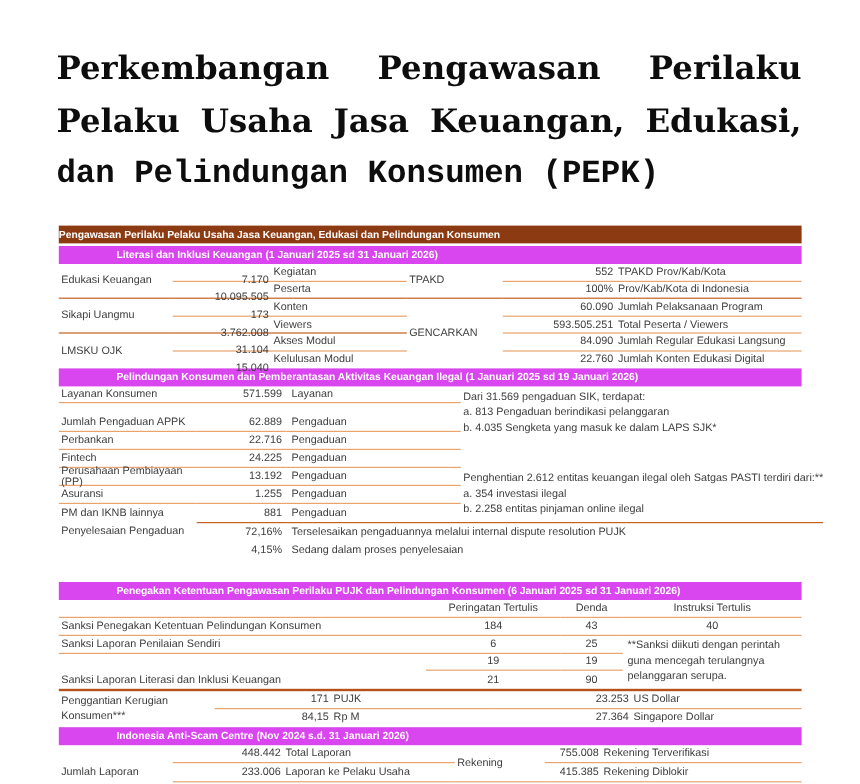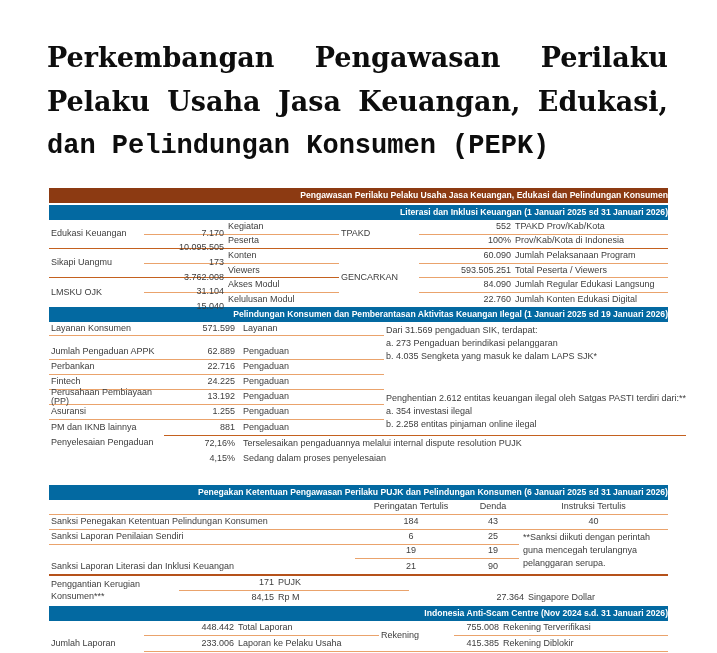--- a/index.html
+++ b/index.html
@@ -5,23 +5,23 @@
   html,body{margin:0;padding:0;background:#ffffff;}
   body{font-family:"Liberation Sans",sans-serif;color:#3d3d3d;}
   .page{position:relative;width:717px;height:653px;background:#fff;overflow:hidden;}
 
   .title{margin:36px 49px 0 47px;font-family:"DejaVu Serif",serif;font-weight:700;
          font-size:27px;line-height:44px;color:#0d0d0d;}
   .title .jline{text-align:justify;text-align-last:justify;}
   .title .lline{text-align:left;font-family:Liberation Mono, monospace;}
 
   .tables{margin:20px 49px 0 49px;font-size:9px;line-height:1.1;}
-  .bar{color:#fff;font-weight:700;font-size:8.6px;text-align:right;padding:3px 0 2.5px 0;}
+  .bar{color:#fff;font-weight:700;font-size:8.6px;text-align:left;padding:3px 0 2.5px 0;}
   .dark{background:#8c3a12;}
-  .orange{background:#0369a1;}
+  .orange{background:#d946ef;padding-left:48px;}
   .gap2{height:2px;background:#fff;}
 
   .cell{display:flex;align-items:center;}
   .lblcell{padding-left:2px;}
   .num{text-align:right;white-space:nowrap;}
   .unit{padding-left:4px;white-space:nowrap;}
   .bl{border-bottom:1px solid #eaa36c;}
   .bs{border-bottom:1px solid #c4611f;}
   .topline{border-top:1.5px solid #c4611f;}
 
@@ -197,21 +197,21 @@
         </div>
       <div class="cell" style="grid-area:10/2/11/3">
           <span class="pnum num">4,15%</span>
         </div>
       <div class="cell" style="grid-area:10/3/11/5">
           <span class="unit">Sedang dalam proses penyelesaian</span>
         </div>
 
       <div class="noteblock" style="grid-area:1/4/4/5">
         <div>Dari 31.569 pengaduan SIK, terdapat:</div>
-        <div>a. 273 Pengaduan berindikasi pelanggaran</div>
+        <div>a. 813 Pengaduan berindikasi pelanggaran</div>
         <div>b. 4.035 Sengketa yang masuk ke dalam LAPS SJK*</div>
       </div>
       <div class="noteblock" style="grid-area:6/4/9/5">
         <div>Penghentian 2.612 entitas keuangan ilegal oleh Satgas PASTI terdiri dari:**</div>
         <div>a. 354 investasi ilegal</div>
         <div>b. 2.258 entitas pinjaman online ilegal</div>
       </div>
     </div>
 
     <div style="height:19px"></div>
@@ -245,20 +245,24 @@
     <div class="ker">
       <div class="cell lblcell kerlabel" style="grid-area:1/1/3/2">Penggantian Kerugian Konsumen***</div>
       <div class="cell bl" style="grid-area:1/2/2/3">
           <span class="num knum">171</span>
           <span class="unit">PUJK</span>
         </div>
       <div class="cell" style="grid-area:2/2/3/3">
           <span class="num knum">84,15</span>
           <span class="unit">Rp M</span>
         </div>
+      <div class="cell bl" style="grid-area:1/3/2/4">
+          <span class="num krnum">23.253</span>
+          <span class="unit">US Dollar</span>
+        </div>
       <div class="cell" style="grid-area:2/3/3/4">
           <span class="num krnum">27.364</span>
           <span class="unit">Singapore Dollar</span>
         </div>
     </div>
 
     <div class="bar orange">Indonesia Anti-Scam Centre (Nov 2024 s.d. 31 Januari 2026)</div>
 
     <div class="iasc">
       <div class="cell lblcell" style="grid-area:1/1/4/2">Jumlah Laporan</div>

